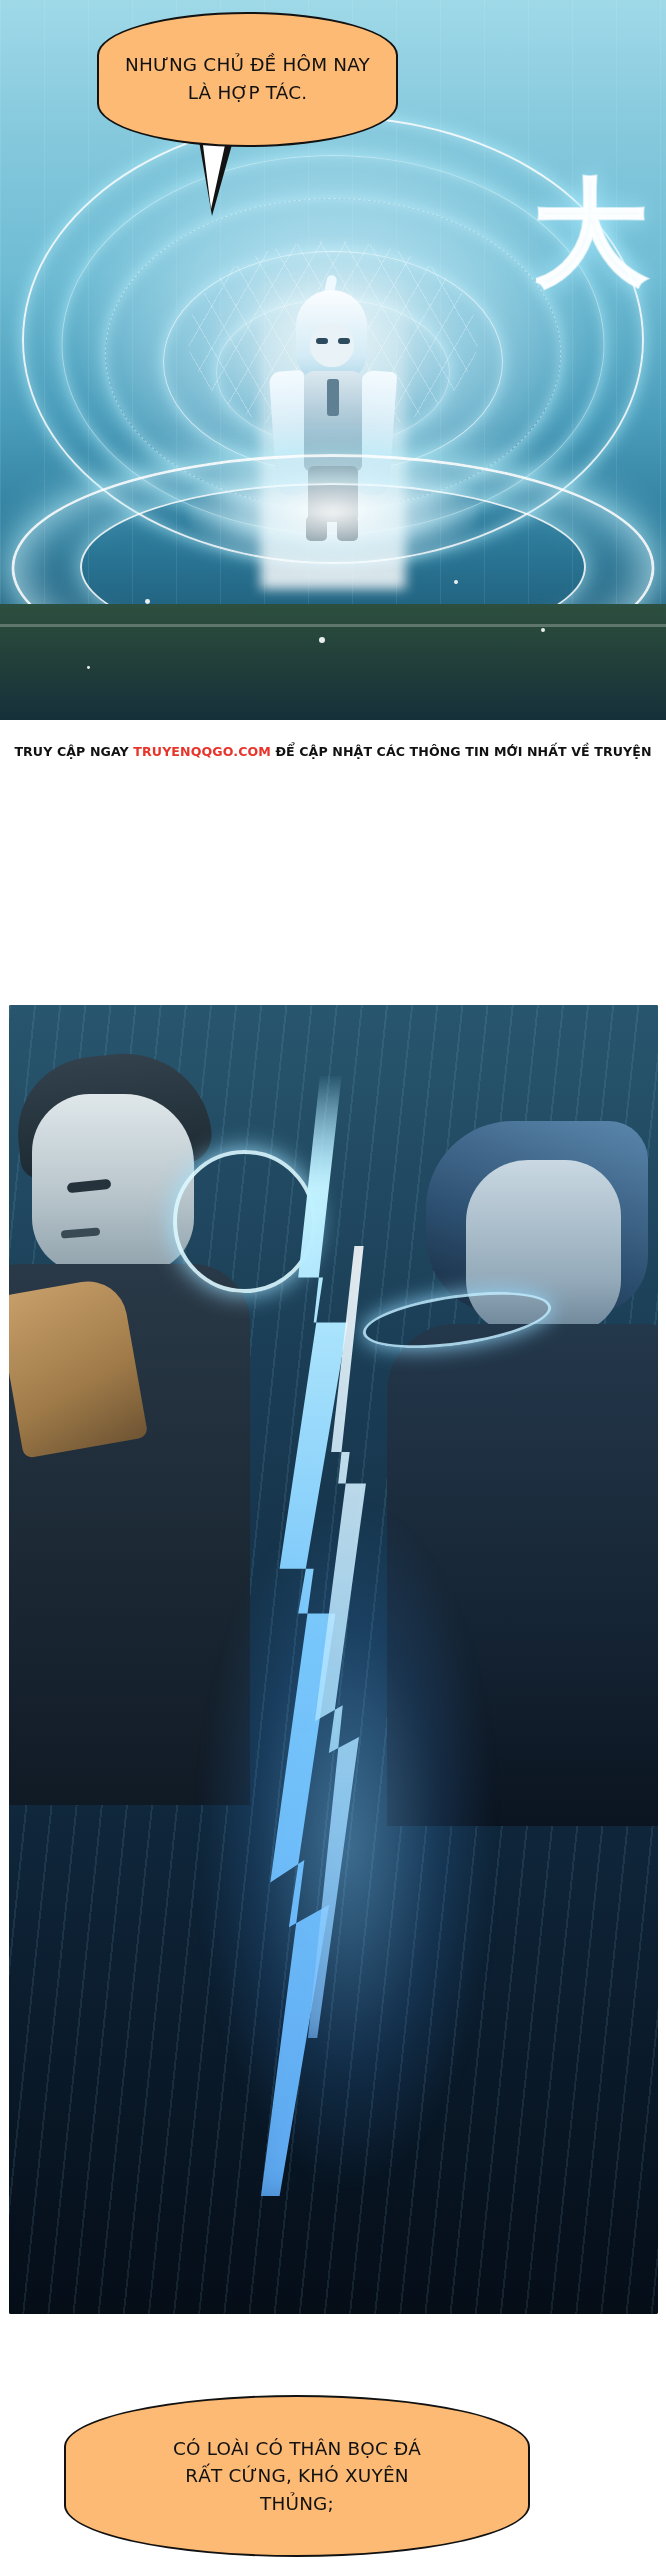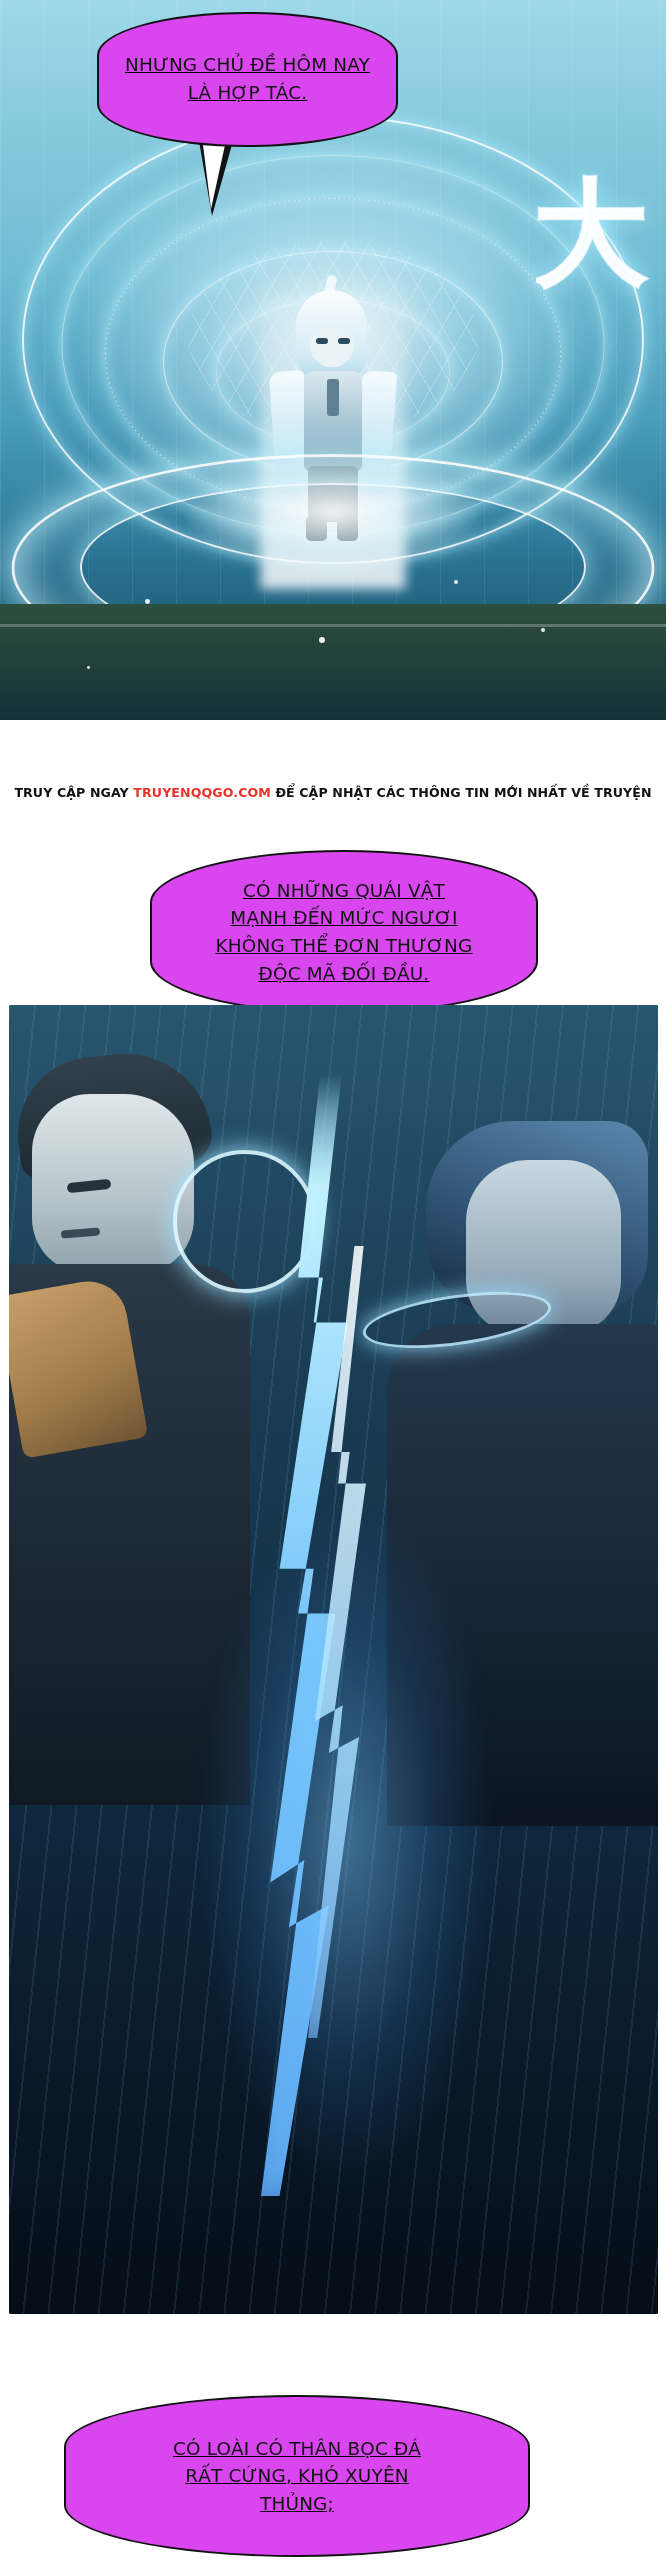--- a/index.html
+++ b/index.html
@@ -166,29 +166,28 @@
     letter-spacing: 3.9px;
     text-shadow: 0 0 23px rgba(170,235,255,.95);
     line-height: 1;
     -webkit-text-stroke: 1.9px rgba(255,255,255,.6);
   }
   .sparkle { position: absolute; background: #ffffff; border-radius: 50%; opacity: .9; }
 
   
   .bubble {
     position: absolute;
-    background: #d946ef;
+    background: #fdba74;
     border: 2.9px solid #121212;
     border-radius: 50% / 32%;
     display: flex;
     align-items: center;
     justify-content: center;
     text-align: center;
     box-sizing: border-box;
-    text-decoration: underline;
   }
   .bubble .txt {
     font-family: "DejaVu Sans", sans-serif;
     color: #111111;
     font-size: 18.4px;
     line-height: 1.5;
     letter-spacing: 0.2px;
     white-space: pre-line;
     padding: 0 25px;
   }
@@ -216,21 +215,21 @@
 
   
   .promo {
     position: absolute;
     left: 0;
     top: 744px;
     width: 666px;
     height: 56px;
     background: #ffffff;
     display: flex;
-    align-items: flex-end;
+    align-items: flex-start;
     justify-content: center;
   }
   .promo-text {
     font-family: "DejaVu Sans", sans-serif;
     font-weight: 700;
     font-size: 12.6px;
     color: #111111;
     letter-spacing: 0.1px;
   }
   .promo-link {
@@ -402,26 +401,20 @@
   <div class="tail b1-tail"></div>
   <div class="bubble b1">
     <div class="txt">NHƯNG CHỦ ĐỀ HÔM NAY
 LÀ HỢP TÁC.</div>
   </div>
 
   <div class="promo">
     <div class="promo-text"><span>TRUY CẬP NGAY </span><span class="promo-link">TRUYENQQGO.COM</span><span> ĐỂ CẬP NHẬT CÁC THÔNG TIN MỚI NHẤT VỀ TRUYỆN</span></div>
   </div>
 
-  <div class="bubble b2">
-    <div class="txt">CÓ NHỮNG QUÁI VẬT
-MẠNH ĐẾN MỨC NGƯƠI
-KHÔNG THỂ ĐƠN THƯƠNG
-ĐỘC MÃ ĐỐI ĐẦU.</div>
-  </div>
 
   <div class="panel2">
     <div class="p2-bg"></div>
     <div class="p2-streaks"></div>
 
     <div class="g1-hair"></div>
     <div class="g1-head"></div>
     <div class="g1-eye"></div>
     <div class="g1-mouth"></div>
     <div class="g1-body"></div>

